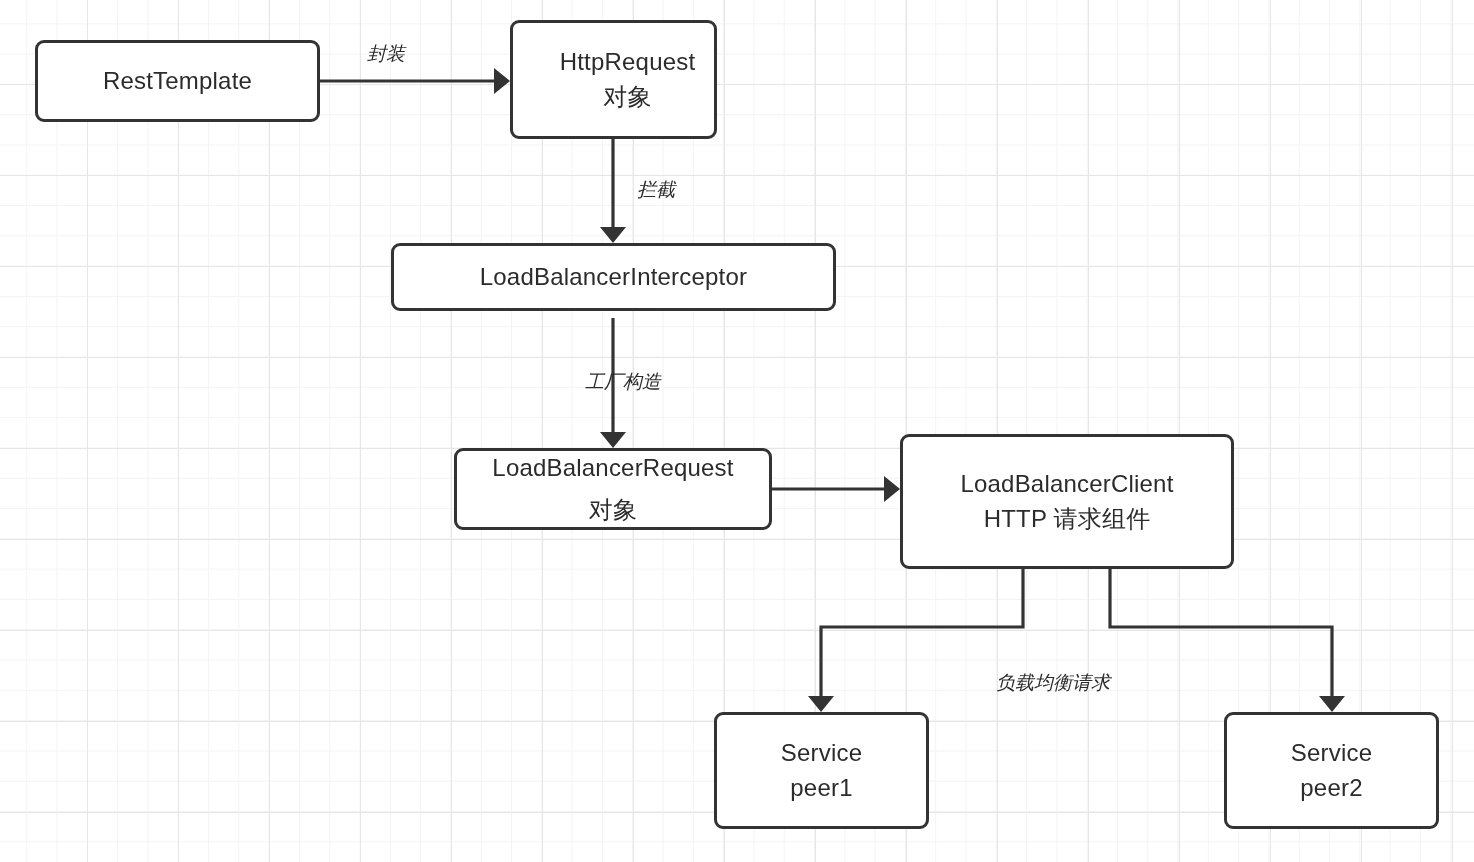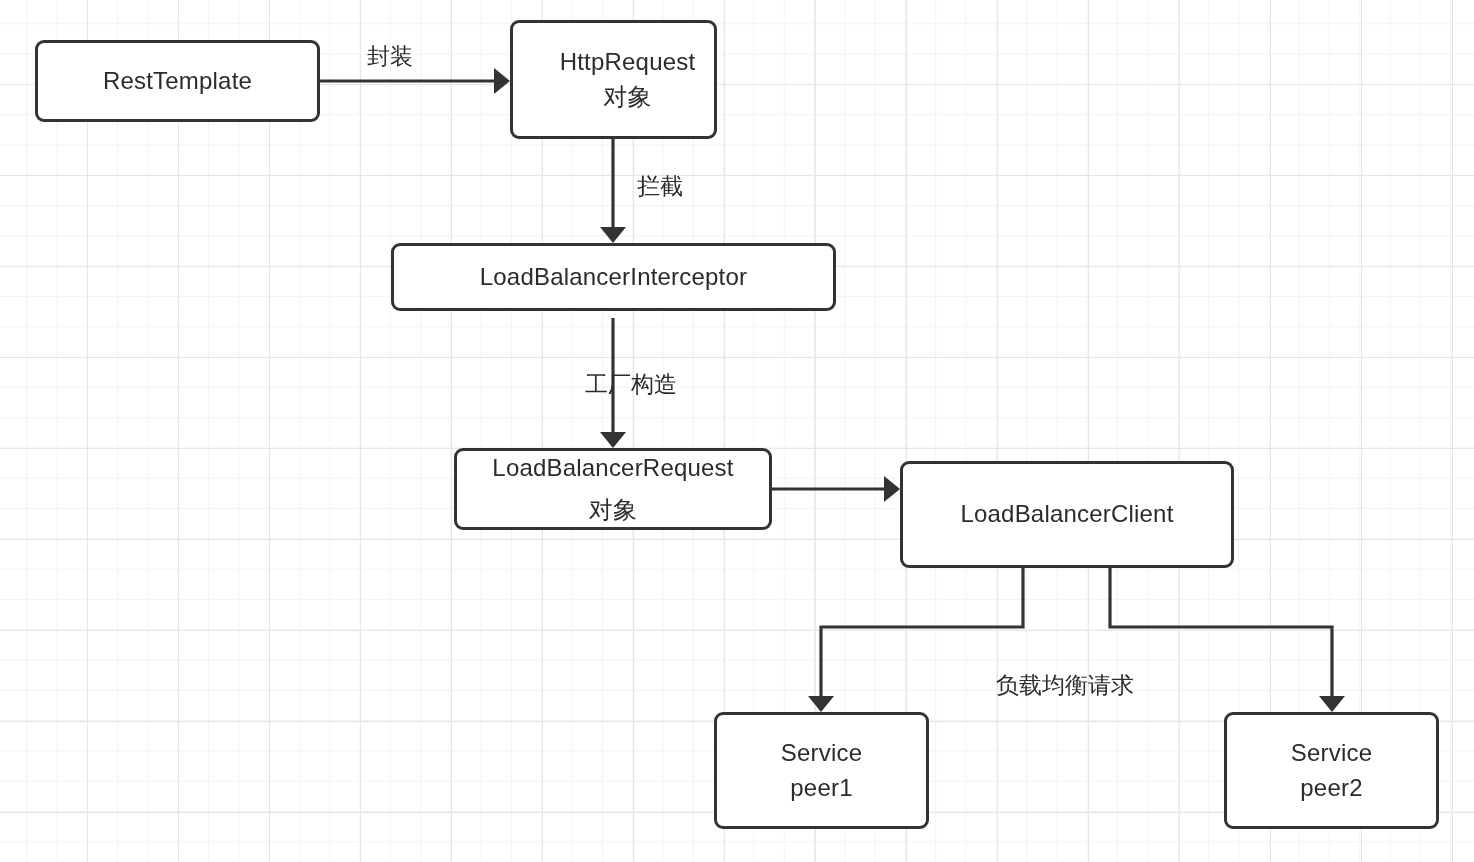--- a/index.html
+++ b/index.html
@@ -37,25 +37,26 @@
     font-size: 24px;
     line-height: 1.42;
     letter-spacing: 0.2px;
     text-align: center;
     z-index: 3;
   }
   .node .line2 { display: block; }
   .edge-label {
     position: absolute;
     color: #2b2b2b;
-    font-size: 23px;
+    font-size: 19px;
     line-height: 1.2;
     white-space: nowrap;
     z-index: 4;
     background: transparent;
+    font-style: italic;
   }
   svg.edges {
     position: absolute;
     left: 0;
     top: 0;
     width: 1474px;
     height: 862px;
     z-index: 2;
     overflow: visible;
   }
@@ -115,35 +116,36 @@
 
   <div class="node" style="left:391px; top:243px; width:445px; height:68px;">
     <span>LoadBalancerInterceptor</span>
   </div>
 
   <div class="node" style="left:454px; top:448px; width:318px; height:82px;justify-content:space-between;">
     <span>LoadBalancerRequest</span>
     <span class="line2">对象</span>
   </div>
 
-  <div class="node" style="left:900px; top:434px; width:334px; height:107px;margin-top:27px;">
+  <div class="node" style="left:900px; top:434px; width:334px; height:135px;">
     <span>LoadBalancerClient</span>
+    <span class="line2">HTTP 请求组件</span>
   </div>
 
   <div class="node" style="left:714px; top:712px; width:215px; height:117px;">
     <span>Service</span>
     <span class="line2">peer1</span>
   </div>
 
   <div class="node" style="left:1224px; top:712px; width:215px; height:117px;">
     <span>Service</span>
     <span class="line2">peer2</span>
   </div>
 
   <div class="edge-label" style="left:367px; top:43px;">封装</div>
 
-  <div class="edge-label" style="left:637px; top:173px;">拦截</div>
+  <div class="edge-label" style="left:637px; top:179px;">拦截</div>
 
   <div class="edge-label" style="left:561px; top:371px;margin-left:24px;">工厂构造</div>
 
   <div class="edge-label" style="left:996px; top:672px;">负载均衡请求</div>
 
 </div>
 
 </body></html>

